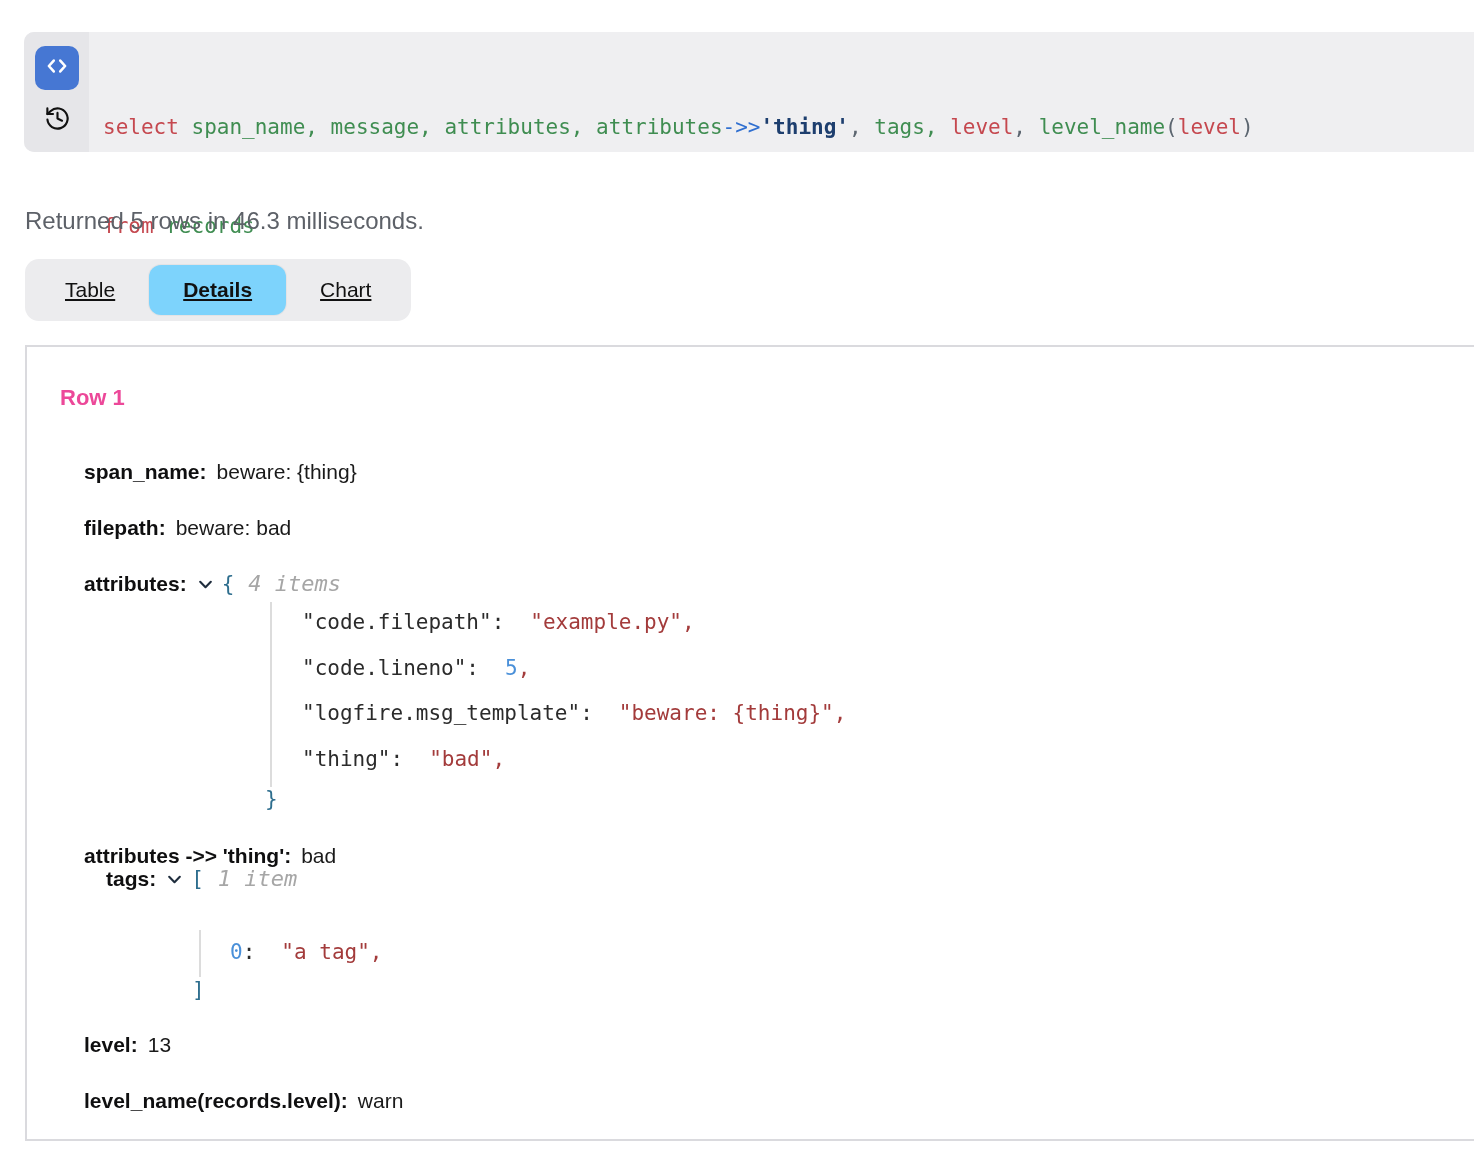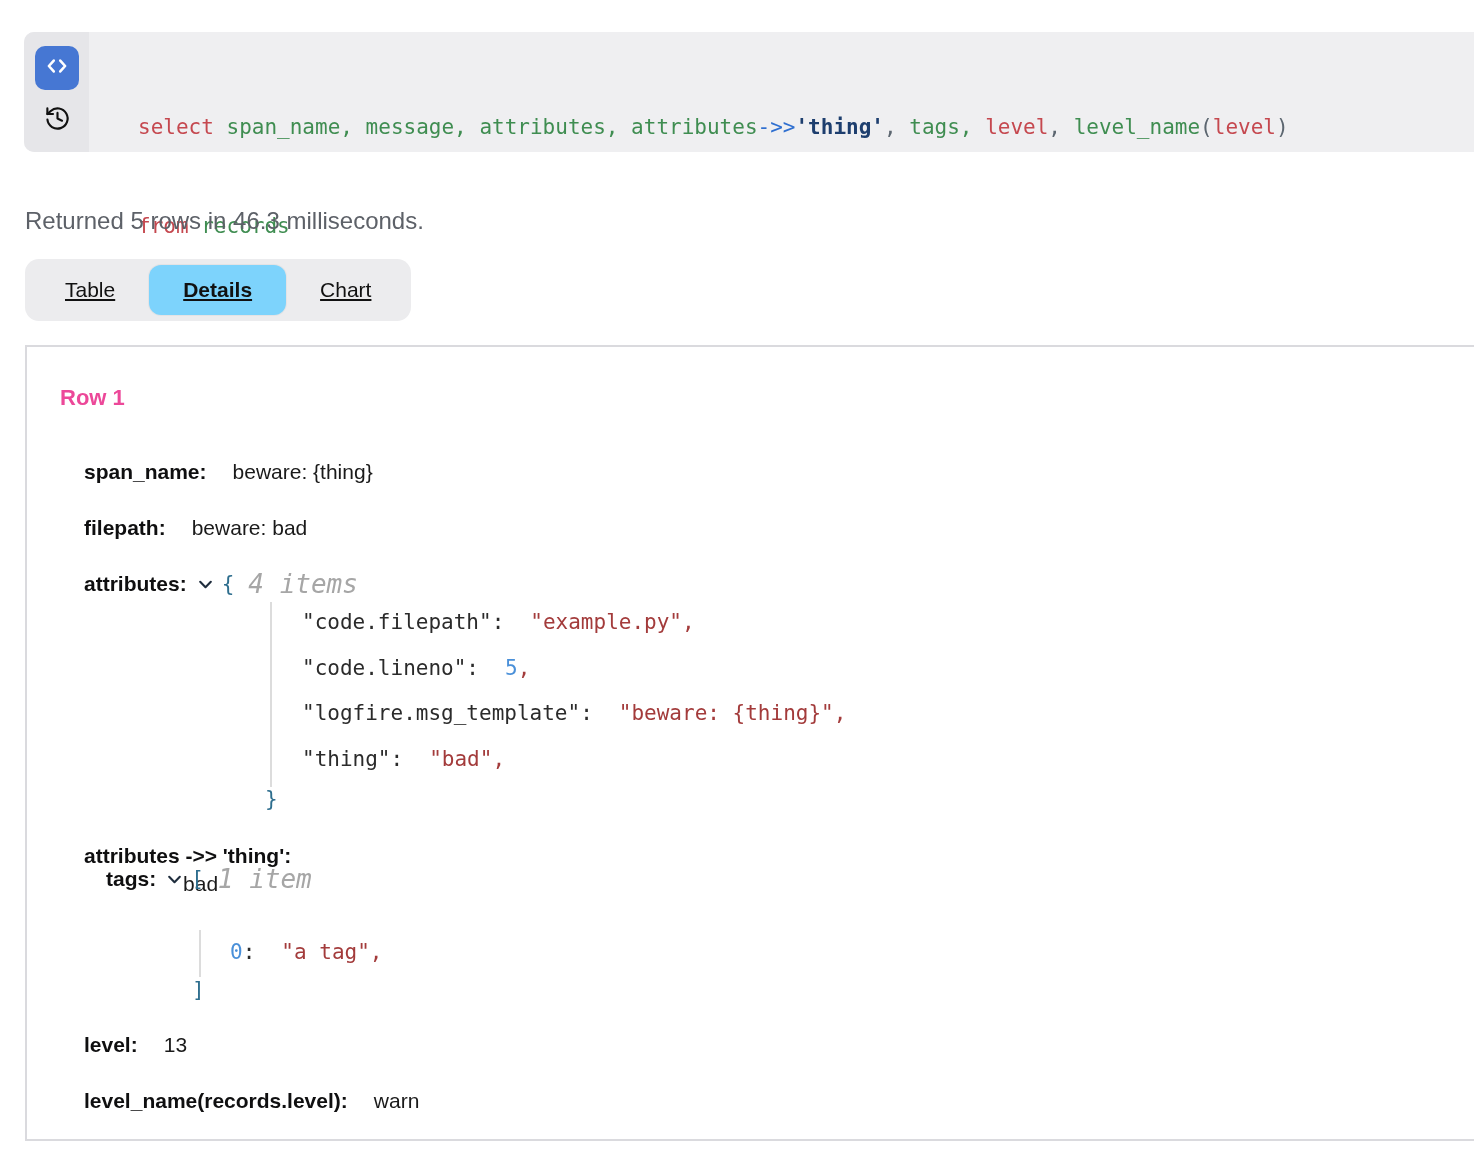--- a/index.html
+++ b/index.html
@@ -2,21 +2,21 @@
 <html><head>
 <meta charset="utf-8">
 <style>
   * { margin:0; padding:0; box-sizing:border-box; }
   html,body { width:1474px; height:1172px; background:#ffffff; overflow:hidden;
               font-family:"Liberation Sans", sans-serif; color:#1a1a1a; }
   .page { position:relative; width:1474px; height:1172px; }
 
   
   .sql-editor { position:absolute; left:24px; top:32px; width:1450px; height:120px;
-                background:#efeff1; border-radius:10px 0 0 10px; display:flex;gap:35px; }
+                background:#efeff1; border-radius:10px 0 0 10px; display:flex; }
   .sql-gutter { width:65px; height:100%; background:#e6e6e9; border-radius:10px 0 0 10px;
                 position:relative; flex:0 0 65px; }
   .code-btn { position:absolute; left:11px; top:14px; width:44px; height:44px;
               background:#4677d3; border-radius:10px; display:flex; align-items:center;
               justify-content:center; cursor:pointer; }
   .history-btn { position:absolute; left:19px; top:74px; width:28px; height:28px;
                  display:flex; align-items:center; justify-content:center; cursor:pointer; }
   .sql-code { font-family:"DejaVu Sans Mono","Liberation Mono",monospace; font-size:21px;
               line-height:33px; padding:13px 0 0 14px; white-space:pre; }
   .tk-kw  { color:#c5484f; }
@@ -35,27 +35,27 @@
          cursor:pointer; white-space:nowrap;text-decoration:underline; }
   .tab.selected { background:#7dd3fc; box-shadow:0 0 0 1px #e3e3e5; font-weight:600; }
 
   
   .details-panel { position:absolute; left:25px; top:345px; width:1455px; height:796px;
                    background:#ffffff; border:2px solid #dadade; }
   .row-title { position:absolute; left:33px; top:38px; font-size:22px; font-weight:bold; color:#ec4899; }
   .frow { position:absolute; left:57px; font-size:21px; line-height:28px; white-space:pre;
           display:flex; align-items:center; }
   .flabel { font-weight:bold; color:#0f0f10; }
-  .fvalue { color:#1a1a1a; margin-left:26px; }
+  .fvalue { color:#1a1a1a; margin-left:10px; }
 
   .chev { width:17px; height:17px; margin-left:10px; margin-right:8px; cursor:pointer;
           display:inline-flex; align-items:center; }
   .jbrace { font-family:"DejaVu Sans Mono","Liberation Mono",monospace; font-size:21px;
             color:#2e6e8e; }
-  .jcount { font-family:"DejaVu Sans Mono","Liberation Mono",monospace; font-size:26px;
+  .jcount { font-family:"DejaVu Sans Mono","Liberation Mono",monospace; font-size:22px;
             color:#a6a6a6; font-style:italic; margin-left:14px; }
 
   .json-lines { position:absolute; font-family:"DejaVu Sans Mono","Liberation Mono",monospace;
                 font-size:21px; }
   .jline { line-height:45.5px; white-space:pre; }
   .jkey { color:#2b2b2b; }
   .jval-str { color:#a33b3b; margin-left:26px; }
   .jval-num { color:#4a90d9; margin-left:26px; }
   .jidx { color:#4a90d9; }
   .jcolon { color:#2b2b2b; }
@@ -129,21 +129,21 @@
     </div>
     <div class="indent-guide" style="left:243px; top:255px; height:185px;"></div>
     <div class="json-lines" style="left:275px; top:253px;">
       <div class="jline"><span class="jkey">"code.filepath":</span><span class="jval-str">"example.py"</span><span class="jcomma">,</span></div>
       <div class="jline"><span class="jkey">"code.lineno":</span><span class="jval-num">5</span><span class="jcomma">,</span></div>
       <div class="jline"><span class="jkey">"logfire.msg_template":</span><span class="jval-str">"beware: {thing}"</span><span class="jcomma">,</span></div>
       <div class="jline"><span class="jkey">"thing":</span><span class="jval-str">"bad"</span><span class="jcomma">,</span></div>
     </div>
     <div class="jclose" style="left:238px; top:438px;">}</div>
 
-    <div class="frow" style="top:495px;flex-direction:column;">
+    <div class="frow" style="top:495px;">
       <span class="flabel">attributes -&gt;&gt; 'thing':</span>
       <span class="fvalue">bad</span>
     </div>
 
     <div class="frow" style="top:518px;margin-left:22px;">
       <span class="flabel">tags:</span>
       <span class="chev">
         <svg width="17" height="17" viewBox="0 0 16 16" fill="none" stroke="#1f2d3d" stroke-width="2" stroke-linecap="round" stroke-linejoin="round">
             <path d="M3 5.5l5 5 5-5"></path>
           </svg>

